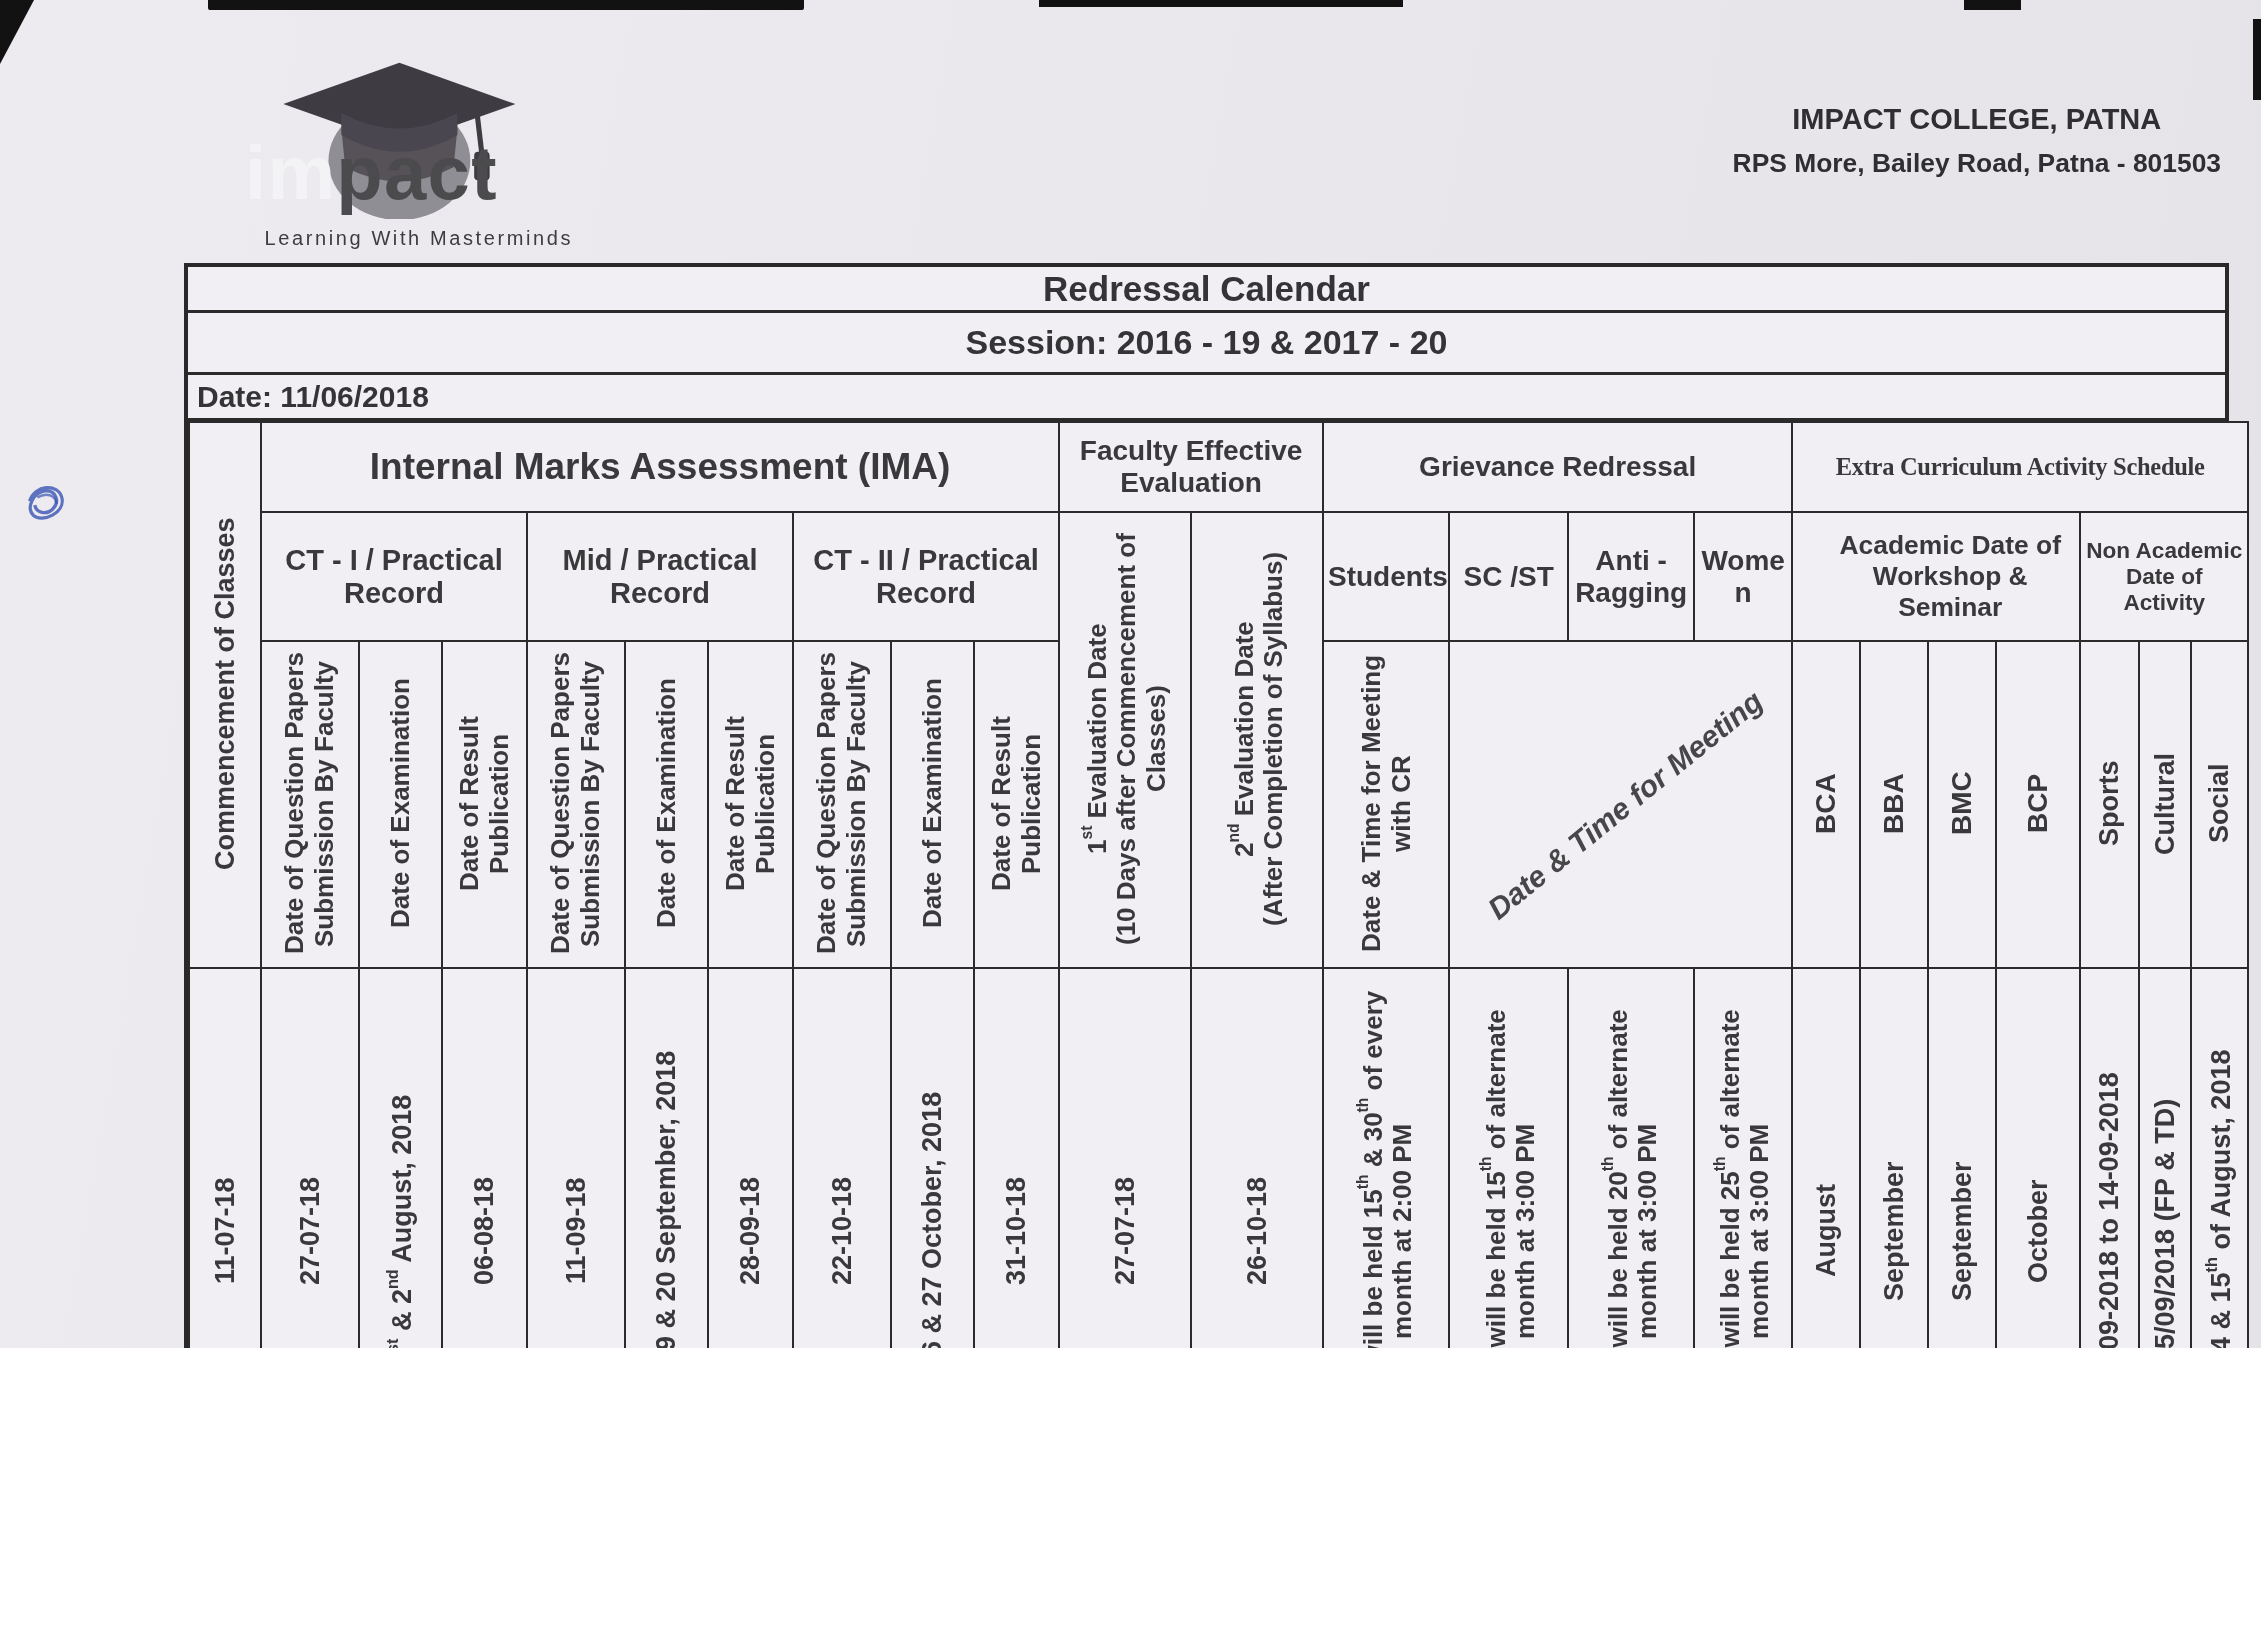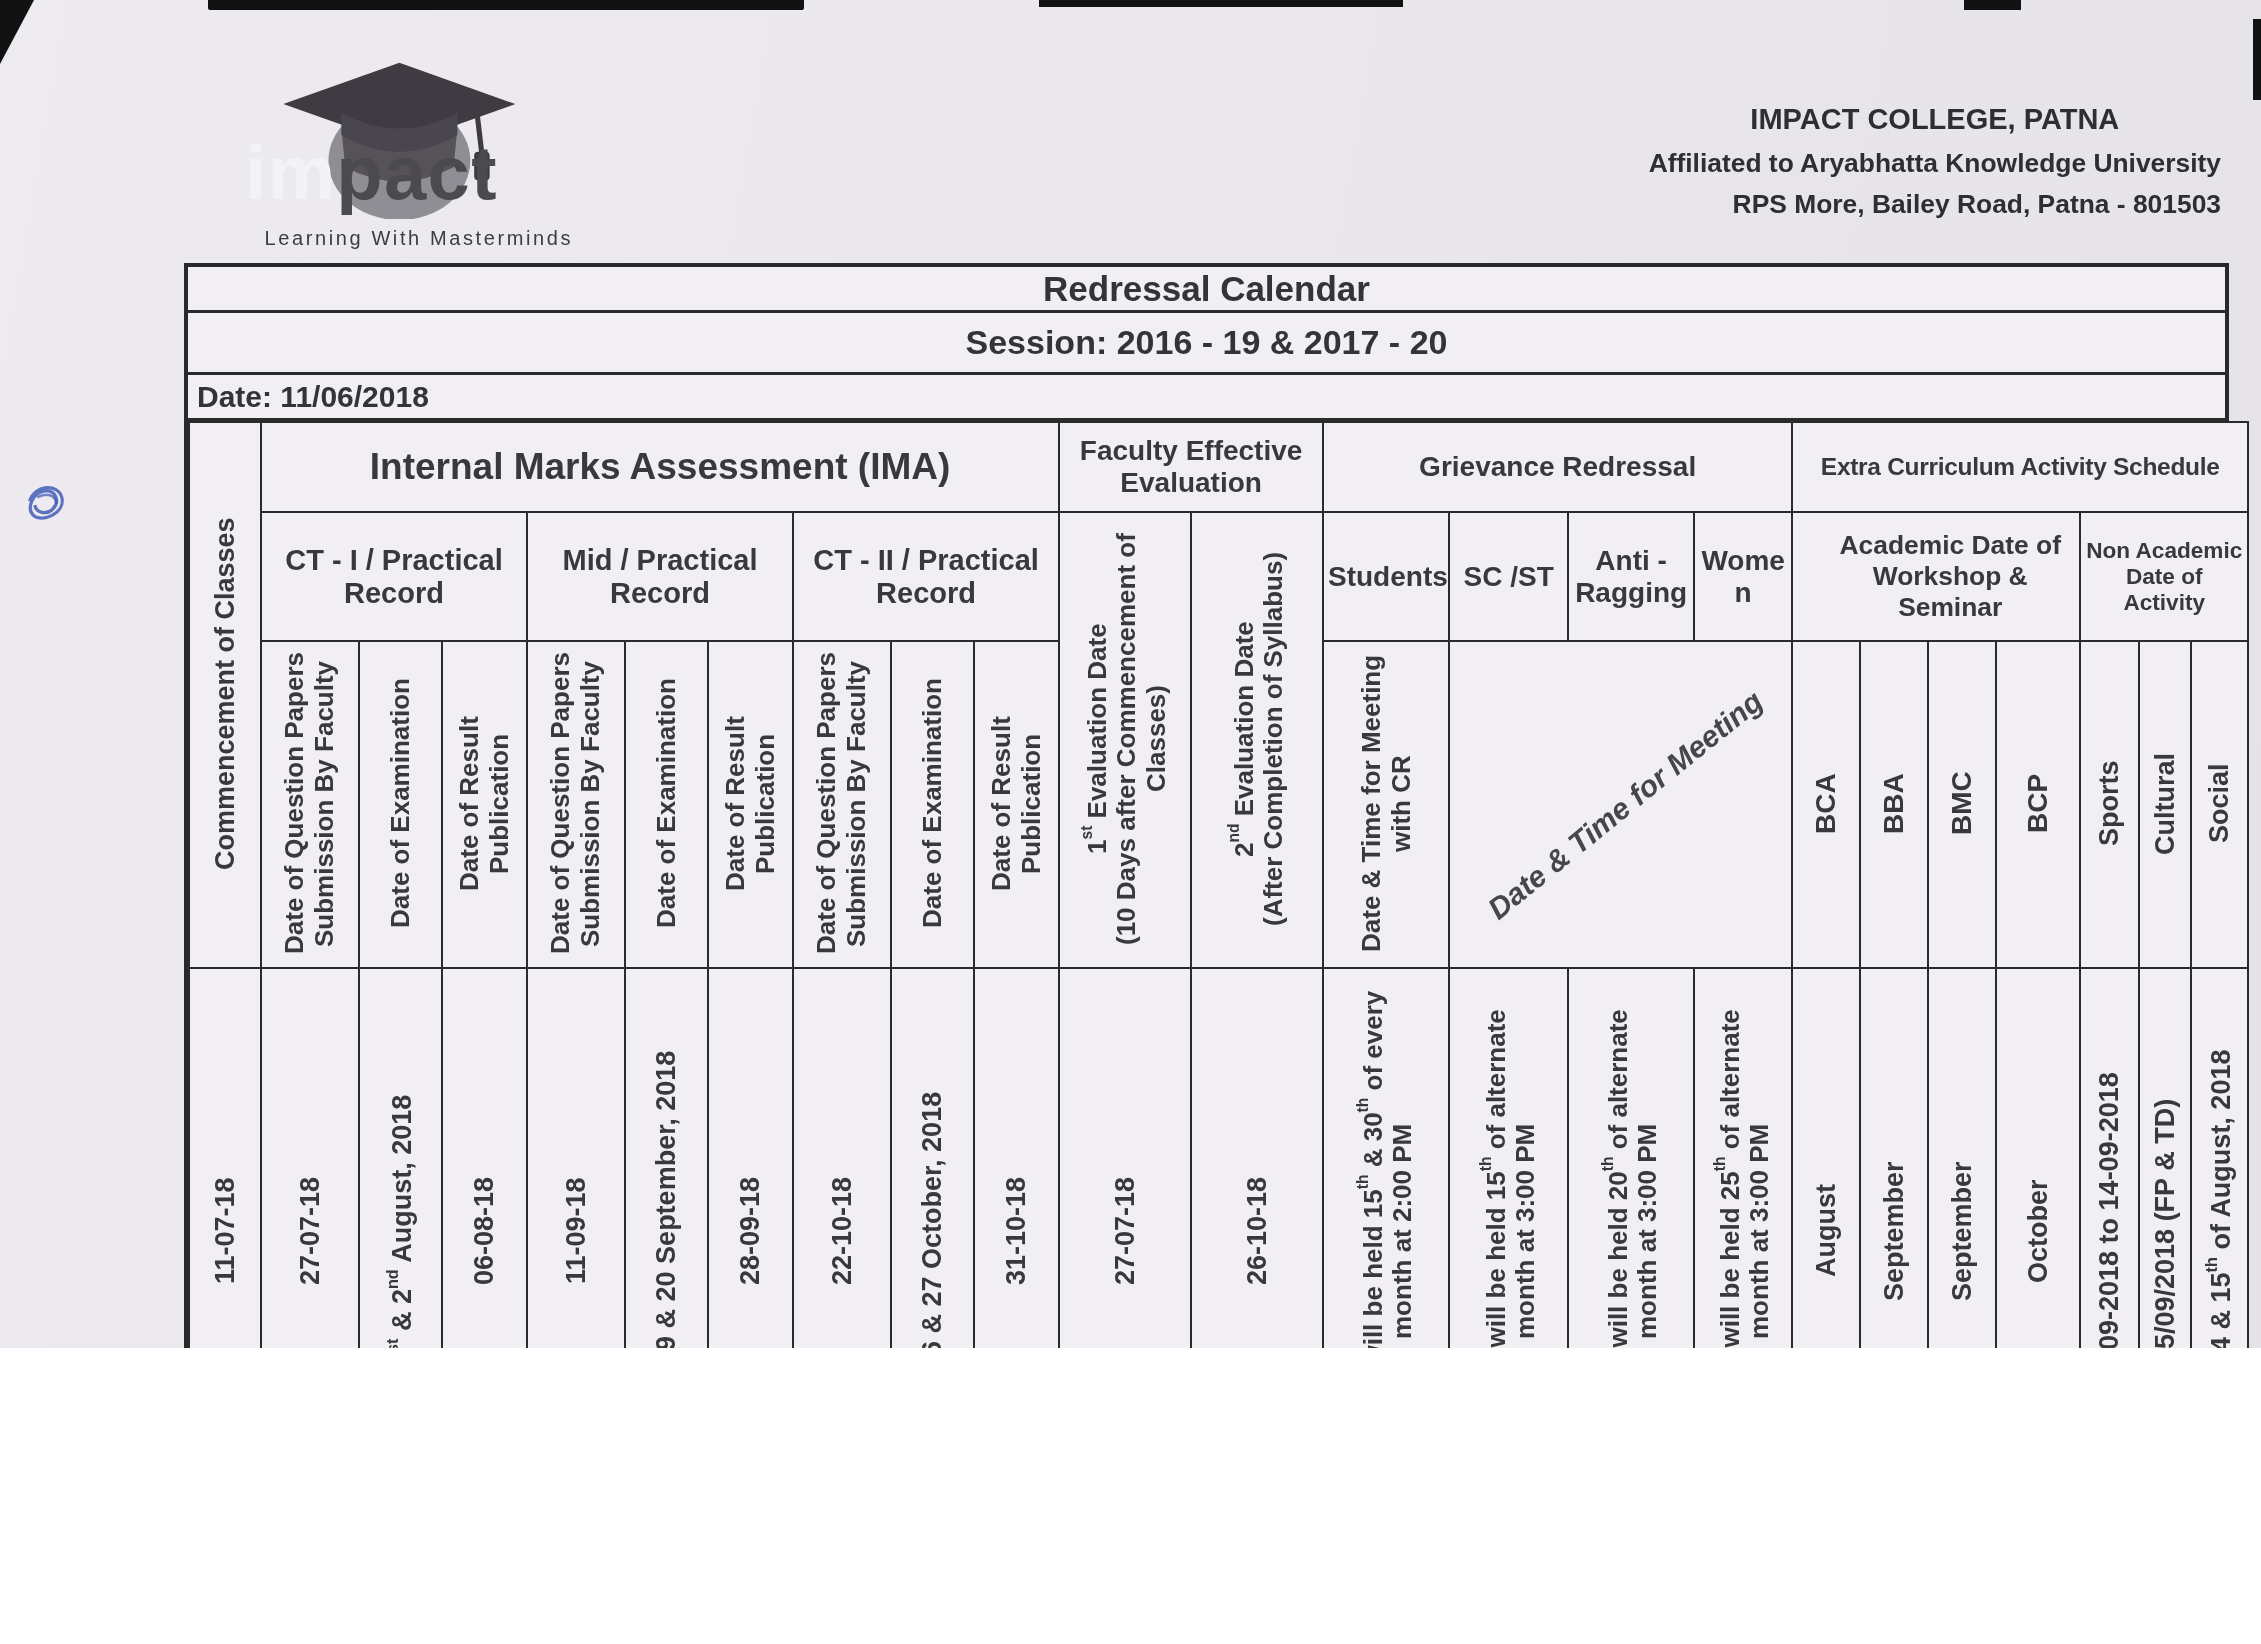--- a/index.html
+++ b/index.html
@@ -36,21 +36,21 @@
         font-weight:700;color:#343436;}
   .trow.t1{height:43px;font-size:35px;}
   .trow.t2{height:59px;font-size:34px;}
   .trow.t3{height:46px;font-size:30px;justify-content:space-between;padding:0 9px;box-sizing:border-box;}
 
   table{width:100%;border-collapse:collapse;table-layout:fixed;}
   th,td{border:2.6px solid #2b2b2b;background:#f1eff3;color:#39393b;text-align:center;
         vertical-align:middle;padding:3.9px;font-weight:700;}
   .f-ima{font-size:37px;}
   .f-grp{font-size:28px;}
-  .f-extra{font-size:24.5px;letter-spacing:-0.3px;}
+  .f-extra{font-size:24.5px;letter-spacing:-0.3px;font-family:Liberation Serif, serif;}
   .f-sub{font-size:29px;}
   .f-gsub{font-size:28px;}
   .f-acad{font-size:26.4px;padding-left:32px;}
   .f-nonac{font-size:22.6px;}
   .wrap-any{overflow-wrap:anywhere;}
 
   .rot{display:inline-block;writing-mode:vertical-rl;transform:rotate(180deg);
        white-space:pre-line;line-height:1.14;font-weight:700;}
   .fs40{font-size:26px;} .fs42{font-size:27px;} .fs44{font-size:28px;}
   .h-c{height:303px;} .h-e{height:426px;} .h-com{height:516px;} .h-d{height:496px;}
@@ -87,21 +87,20 @@
       <path d="M120 96 l0 34 q90 52 180 0 l0 -34 q-90 48 -180 0 z" fill="#4a4650"></path>
       <line x1="330" y1="92" x2="338" y2="160" stroke="#3f3b42" stroke-width="8"></line>
       <rect x="326" y="156" width="24" height="44" rx="6" fill="#3f3b42"></rect>
     </svg>
     <div class="brand"><span class="over">im</span><span>pact</span></div>
     <div class="tagline">Learning With Masterminds</div>
   </div>
 
   <div class="college">
     <div class="l1">IMPACT COLLEGE, PATNA</div>
-    <div class="l2">Affiliated to Aryabhatta Knowledge University</div>
     <div class="l3">RPS More, Bailey Road, Patna - 801503</div>
   </div>
 
   <div class="doc">
     <div class="trow t1">Redressal Calendar</div>
     <div class="trow t2">Session: 2016 - 19 &amp; 2017 - 20</div>
     <div class="trow t3">
       <span>Date: 11/06/2018</span>
     </div>
 

